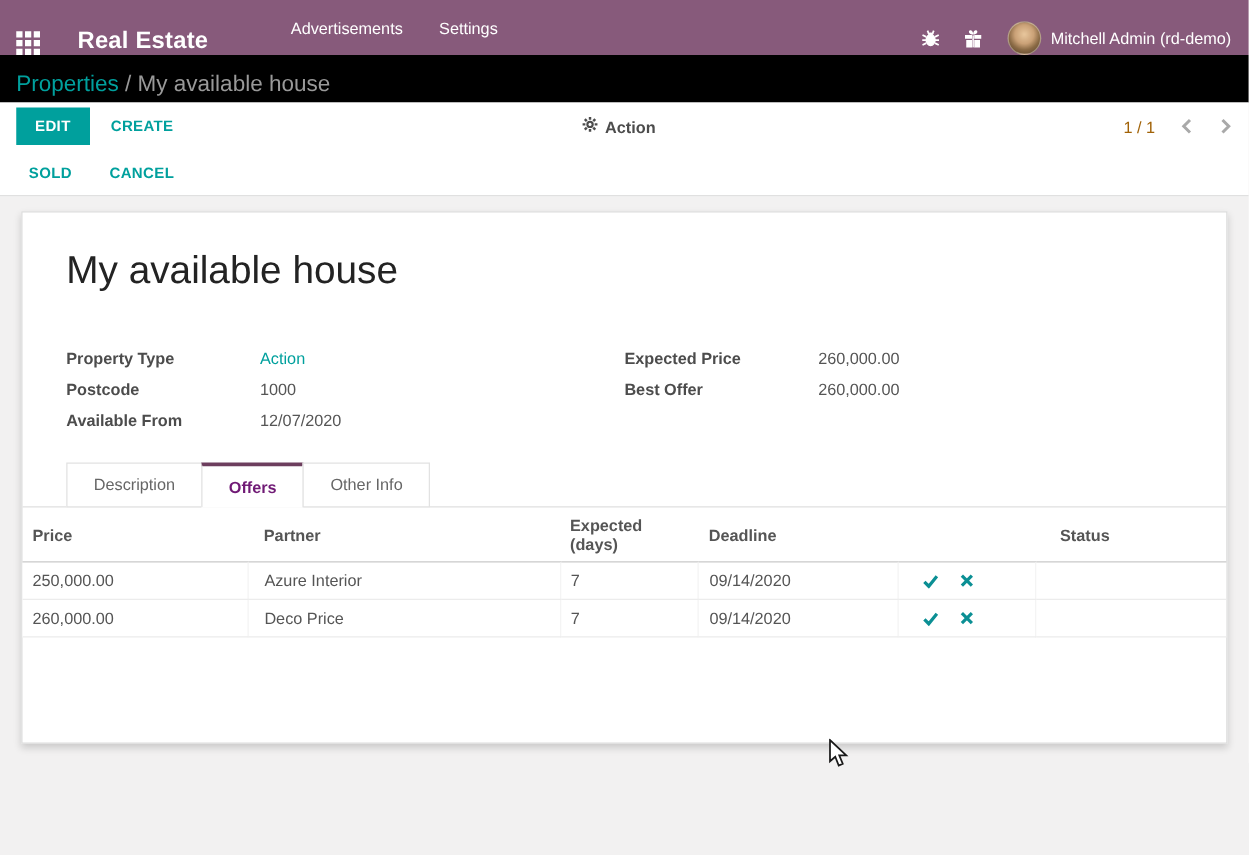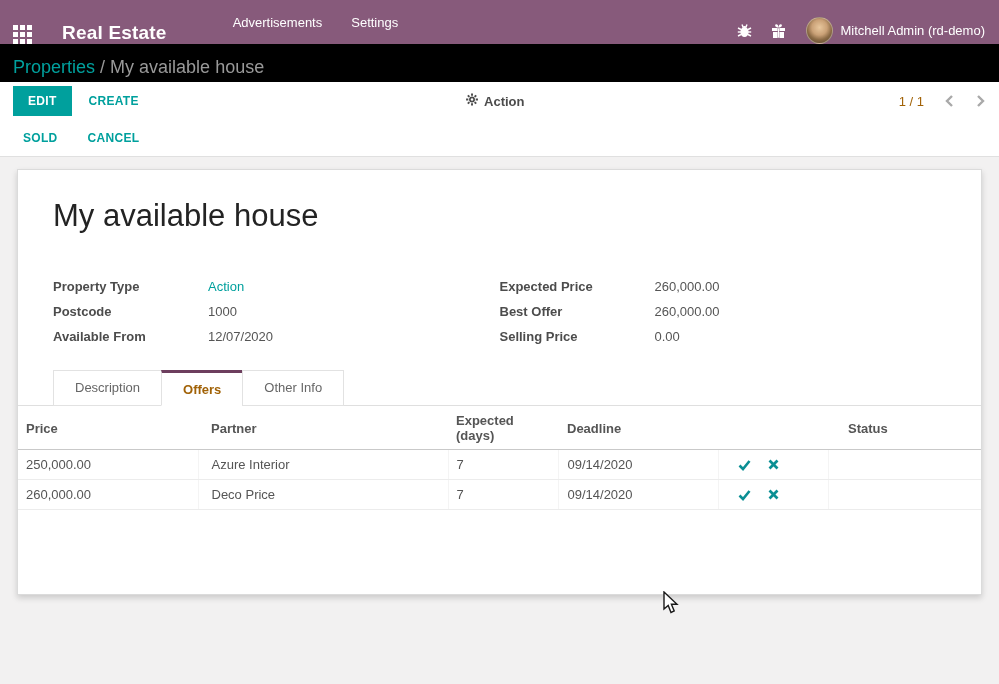--- a/index.html
+++ b/index.html
@@ -76,21 +76,21 @@
   .field-value { color: #555; }
   .field-value.link { color: #00A09D; cursor: pointer; }
 
   
   .tabs { display: flex; padding-left: 35px; margin-top: 21px; border-bottom: 1px solid #dfdfdf; }
   .tab {
     font-size: 13px; color: #666; background: #fff; border: 1px solid #e2e2e2;
     padding: 9px 21px 8px; cursor: pointer; margin-bottom: -1px; margin-right: -1px;
   }
   .tab.active {
-    border-top: 3px solid #6d3e5e; color: #a16207; font-weight: 600;
+    border-top: 3px solid #6d3e5e; color: #701a75; font-weight: 600;
     border-bottom: 1px solid #fff;
   }
 
   
   table.offers { width: 100%; border-collapse: collapse; font-size: 13px; table-layout: fixed; }
   .offers th { font-weight: 700; color: #555; text-align: left; padding: 7px 8px 6px; border-bottom: 1px solid #c9c9c9; }
   .offers th.num, .offers td.num { text-align: left; }
   .offers th.c-partner, .offers td.c-partner { padding-left: 13px; }
   .offers th.c-deadline, .offers td.c-deadline { padding-left: 9px; }
   .offers th.c-status, .offers td.c-status { padding-left: 20px; }
@@ -226,24 +226,20 @@
         </div>
       </div>
       <div class="field-group">
         <div class="field-row">
           <span class="field-label">Expected Price</span>
           <span class="field-value">260,000.00</span>
         </div>
         <div class="field-row">
           <span class="field-label">Best Offer</span>
           <span class="field-value">260,000.00</span>
-        </div>
-        <div class="field-row">
-          <span class="field-label">Selling Price</span>
-          <span class="field-value">0.00</span>
         </div>
       </div>
     </div>
 
     <div class="tabs">
       <div class="tab">Description</div>
       <div class="tab active">Offers</div>
       <div class="tab">Other Info</div>
     </div>
 

